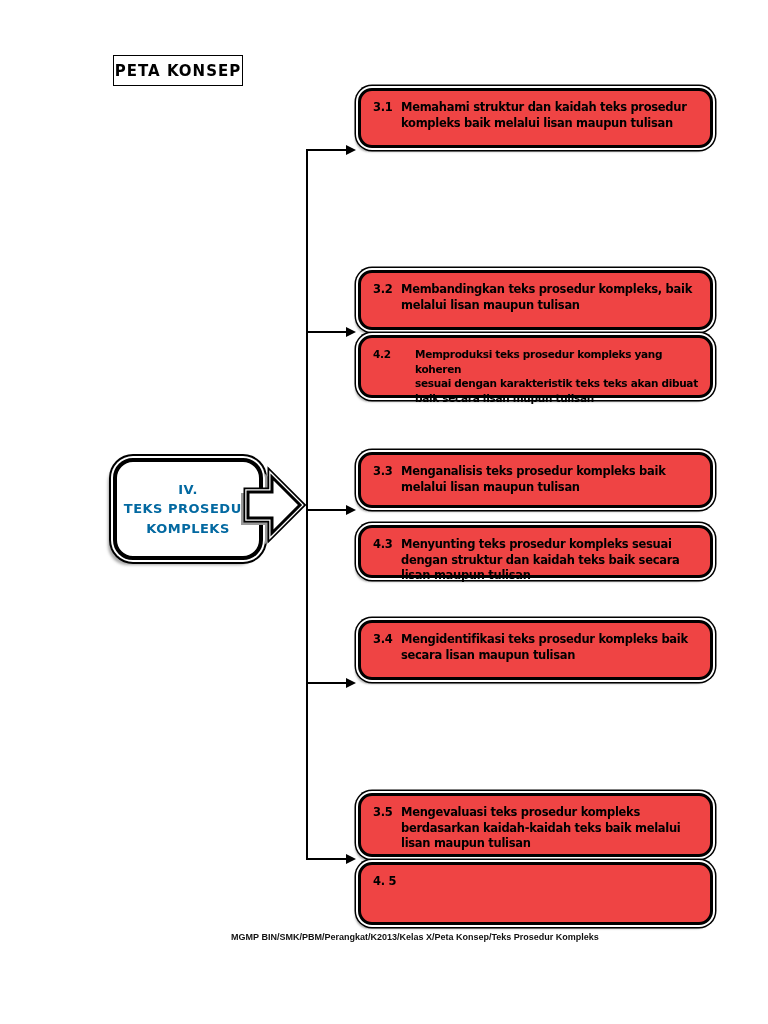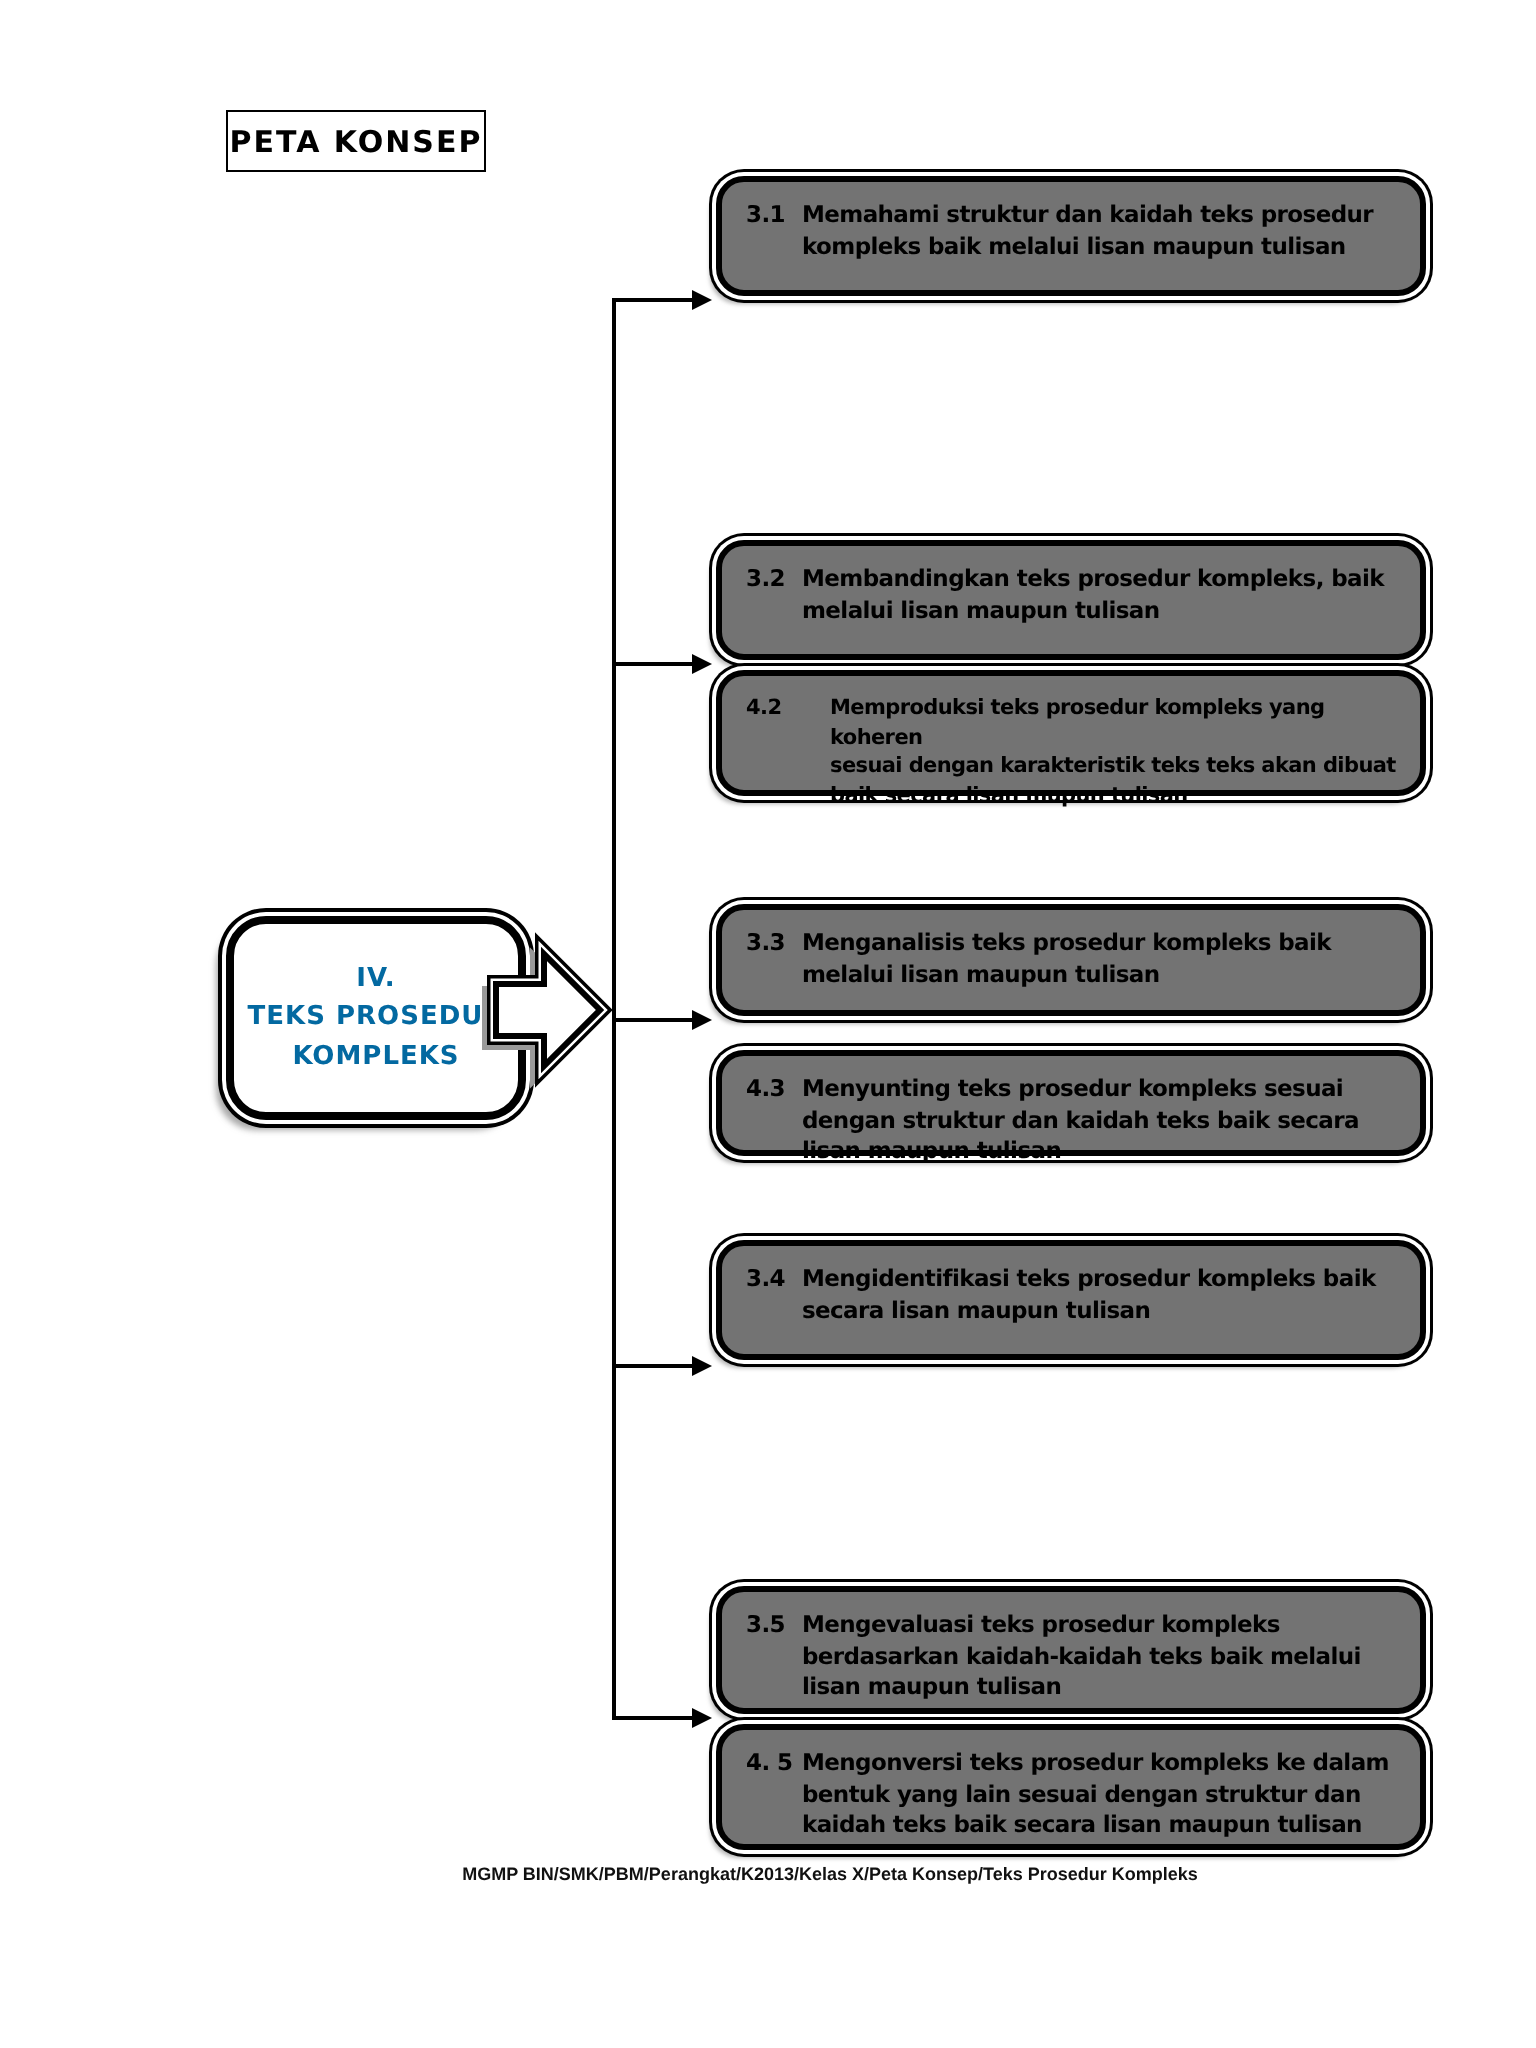--- a/index.html
+++ b/index.html
@@ -21,21 +21,21 @@
     background:#fff; border:4px solid #000; border-radius:20px;
     box-shadow: 0 0 0 2px #fff, 0 0 0 4px #000, -5px 5px 3px rgba(110,110,110,.6);
     display:flex; align-items:center; justify-content:center;
     text-align:center; font-weight:bold; font-size:13px; line-height:1.5;
     letter-spacing:.5px; white-space:pre-line; color:#0369a1;
   }
 
   
   .kbox {
     position:absolute; left:358px; width:355px;
-    background:#737373; border:3px solid #000; border-radius:14px;
+    background:#ef4444; border:3px solid #000; border-radius:14px;
     box-shadow: 0 0 0 2px #fff, 0 0 0 3.5px #000, -3px 4px 2px rgba(120,120,120,.55);
     display:flex; padding:9px 6px 4px 12px;
     font-weight:bold; font-size:11.5px; line-height:1.35; letter-spacing:-0.3px;
     color:#000;
   }
   .kbox .num { flex:0 0 28px; }
   .kbox .txt { flex:1; white-space:pre-line; }
   .kbox.small { font-size:10.5px; line-height:1.4;gap:16px; }
   .kbox.small .num { flex:0 0 26px; }
 
@@ -102,23 +102,20 @@
   </div>
 
   <div class="kbox" style="top:793px;height:64px">
     <span class="num">3.5</span>
     <span class="txt">Mengevaluasi teks prosedur kompleks
 berdasarkan kaidah-kaidah teks baik melalui
 lisan maupun tulisan</span>
   </div>
   <div class="kbox" style="top:862px;height:63px">
     <span class="num">4. 5</span>
-    <span class="txt">Mengonversi teks prosedur kompleks ke dalam
-bentuk yang lain sesuai dengan struktur dan
-kaidah teks baik secara lisan maupun tulisan</span>
   </div>
 
   <svg class="connectors" viewBox="0 0 768 1024">
 
     <line x1="307" y1="150" x2="307" y2="859" stroke="#000" stroke-width="2"></line>
 
     <g>
       <line x1="306" y1="150" x2="347" y2="150" stroke="#000" stroke-width="2"></line>
       <polygon points="346,145 356,150 346,155" fill="#000"></polygon>
       <line x1="306" y1="332" x2="347" y2="332" stroke="#000" stroke-width="2"></line>

